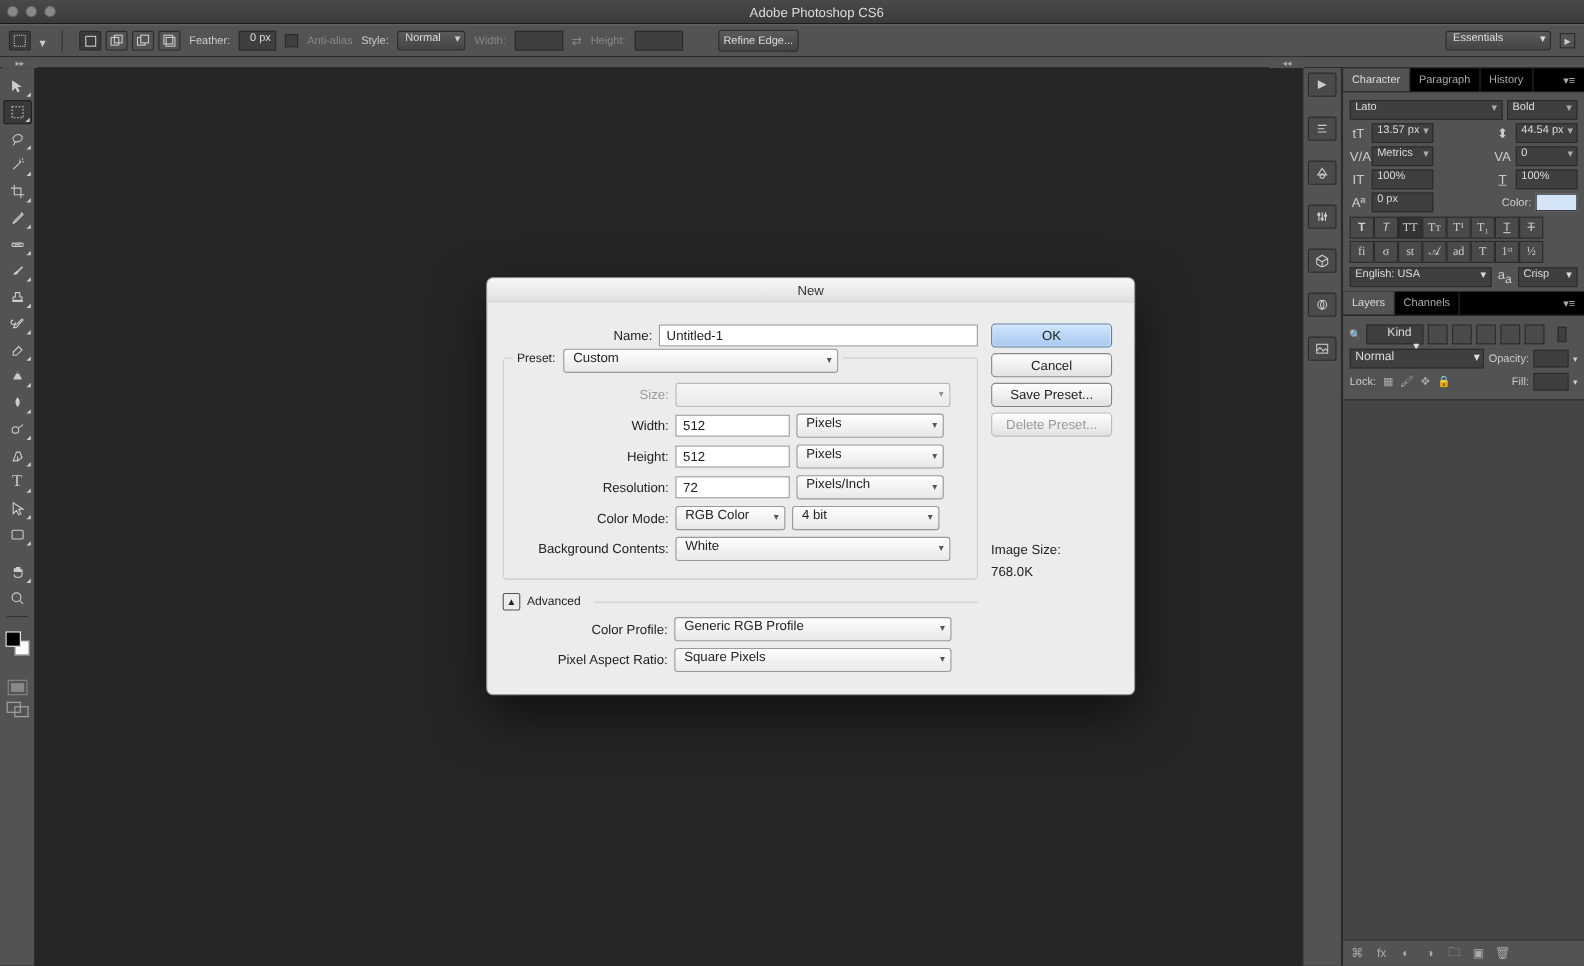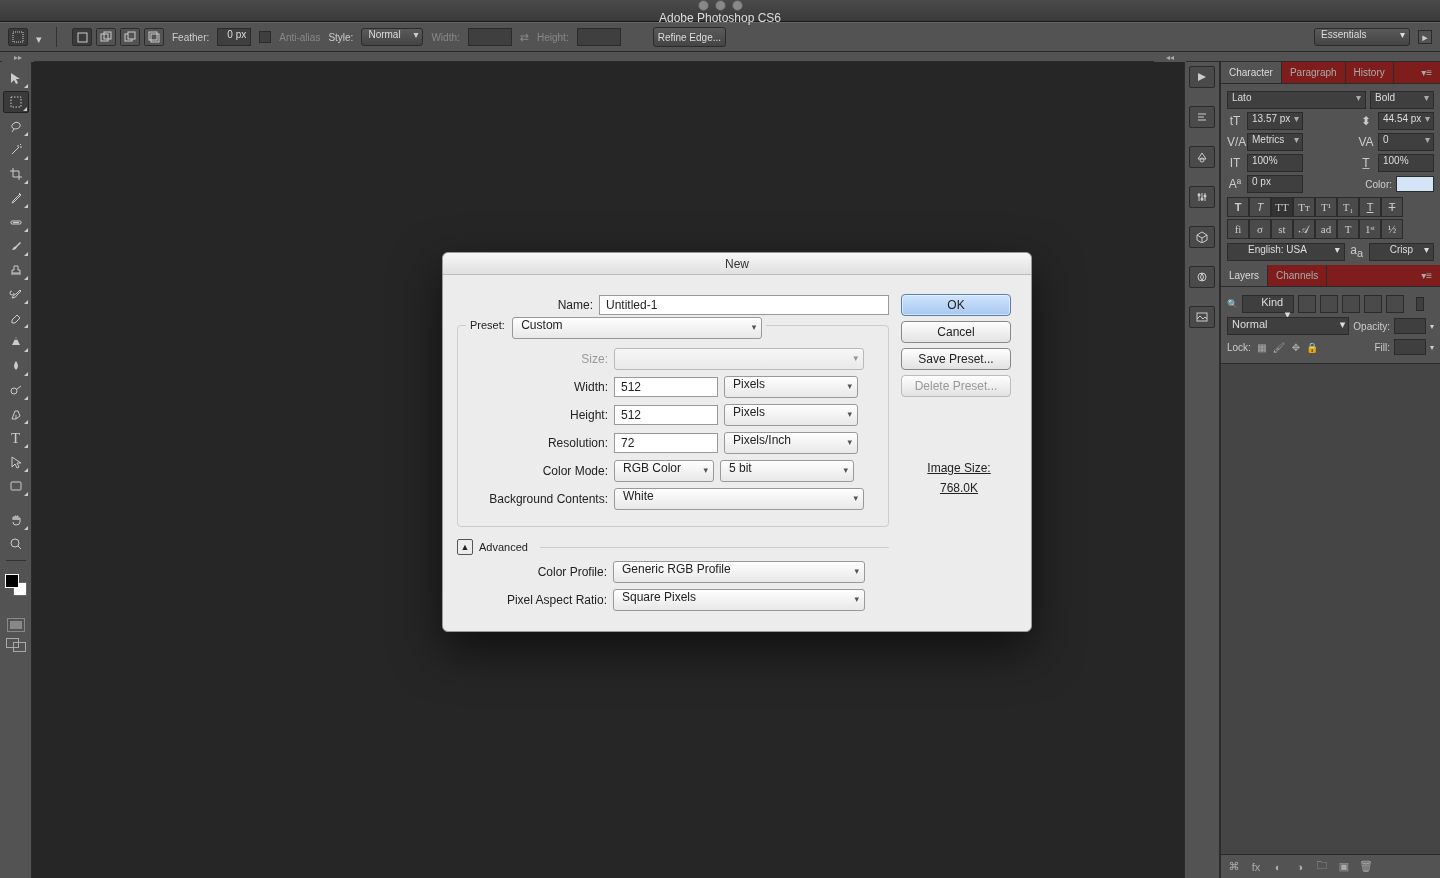--- a/index.html
+++ b/index.html
@@ -1,19 +1,19 @@
 <!DOCTYPE html>
 <html><head>
 <meta charset="utf-8">
 <style>
 * { box-sizing: border-box; margin:0; padding:0; font-family: "Lucida Grande", "Helvetica Neue", Arial, sans-serif; font-size:11px; }
 body { width:1440px; height:878px; background:#262626; overflow:hidden; color:#d0d0d0; }
 
 
-.titlebar { height:22px; background:linear-gradient(#4a4a4a,#3a3a3a); display:flex; align-items:center; padding:0 6px; border-bottom:1px solid #1a1a1a;flex-direction:column;}
+.titlebar { height:22px; background:linear-gradient(#4a4a4a,#3a3a3a); display:flex; align-items:center; padding:0 6px; border-bottom:1px solid #1a1a1a;}
 .traffic { display:flex; gap:6px; }
 .traffic .dot { width:11px; height:11px; border-radius:50%; background:#888; border:1px solid #555;}
 .titlebar .title { flex:1; text-align:center; color:#ddd; font-size:12px; }
 
 
 .optionsbar { height:30px; background:#535353; border-top:1px solid #666; border-bottom:1px solid #2b2b2b; display:flex; align-items:center; padding:0 8px; gap:8px; color:#ccc;}
 .ob-icon { width:20px; height:18px; background:#535353; border:1px solid #2b2b2b; display:flex; align-items:center; justify-content:center; border-radius:2px;}
 .ob-icon.sel { background:#3a3a3a; }
 .ob-dd { width:12px; height:8px; }
 .ob-group { display:flex; gap:4px; align-items:center; }
@@ -50,37 +50,37 @@
 .screens .a{position:absolute;width:13px;height:10px;border:1px solid #aaa;left:0;top:0;}
 .screens .b{position:absolute;width:13px;height:10px;border:1px solid #aaa;right:0;bottom:0;}
 
 .canvas { flex:1; background:#262626; position:relative;}
 
 
 .rcol { width:256px; display:flex; background:#535353;}
 .collapse-strip { width:36px; background:#535353; border-left:1px solid #2b2b2b; border-right:1px solid #2b2b2b; display:flex; flex-direction:column; align-items:center; padding-top:4px; gap:18px;}
 .strip-btn { width:26px; height:22px; border:1px solid #2b2b2b; background:#4a4a4a; border-radius:2px; display:flex; align-items:center; justify-content:center; color:#ccc;}
 .panels { flex:1; background:#535353; display:flex; flex-direction:column; border-left:1px solid #2b2b2b;}
-.panel-tabs { display:flex; height:22px; background:#7f1d1d; border-bottom:1px solid #2b2b2b;}
+.panel-tabs { display:flex; height:22px; background:#000000; border-bottom:1px solid #2b2b2b;}
 .ptab { padding:0 8px; display:flex; align-items:center; color:#aaa; font-size:10px; border-right:1px solid #2b2b2b;}
 .ptab.active { background:#535353; color:#ddd;}
 .panel-body { padding:4px 6px; background:#535353;}
 .char-row { display:flex; align-items:center; gap:4px; margin:3px 0;}
 .char-select { flex:1; height:18px; background:#3f3f3f; border:1px solid #2b2b2b; color:#ddd; font-size:10px; padding:0 4px; position:relative;}
 .char-select.small{ flex:0 0 64px;}
 .char-select::after{content:"▾"; position:absolute; right:4px; color:#aaa;}
 .char-icon { width:16px; font-size:12px; color:#ccc; text-align:center; position:relative;}
 .char-input { width:56px; height:18px; background:#3f3f3f; border:1px solid #2b2b2b; color:#ddd; font-size:10px; padding:0 4px; text-align:left; position:relative;}
 .char-input.dd::after{content:"▾"; position:absolute; right:3px; color:#aaa;}
 .color-swatch { width:38px; height:16px; background:#d4e5f7; border:1px solid #2b2b2b;}
 .type-buttons { display:flex; gap:0; margin-top:4px;}
 .tbtn { width:22px; height:20px; border:1px solid #2b2b2b; background:#4a4a4a; color:#ccc; display:flex; align-items:center; justify-content:center; font-size:11px; font-family:"Times New Roman",serif;}
 .tbtn.active{background:#333;}
 .lang-row { display:flex; gap:4px; margin-top:4px;}
-.lang-select{ flex:1; height:18px; background:#3f3f3f; border:1px solid #2b2b2b; color:#ddd; font-size:10px; padding:0 20px; position:relative;}
+.lang-select{ flex:1; height:18px; background:#3f3f3f; border:1px solid #2b2b2b; color:#ddd; font-size:10px; padding:0 4px; position:relative;}
 .lang-select::after{content:"▾"; position:absolute; right:4px;}
 
 
 .layers-body { padding:4px 6px;}
 .lrow { display:flex; align-items:center; gap:4px; margin:4px 0;}
 .lfilter { width:52px; height:18px; background:#3f3f3f; border:1px solid #2b2b2b; position:relative; color:#ddd; padding:0 18px;}
 .lfilter::after{content:"▾";position:absolute;right:3px;}
 .lfilter-icn { width:18px; height:18px; border:1px solid #2b2b2b; background:#4a4a4a;}
 .blend-select { flex:1; height:18px; background:#3f3f3f; border:1px solid #2b2b2b; color:#ddd; padding:0 4px; position:relative;}
 .blend-select::after{content:"▾";position:absolute;right:3px;}
@@ -104,21 +104,21 @@
 .form-select::after{content:"▾"; position:absolute; right:5px; color:#555; font-size:9px; top:4px;}
 .form-select.disabled{opacity:0.6;}
 .fieldset { border:1px solid #ccc; border-radius:4px; margin:10px 0 0 14px; padding:8px 12px 10px 0; position:relative;}
 .fieldset .legend{ position:absolute; top:-9px; left:8px; background:#ececec; padding:0 4px; color:#222; font-size:12px;}
 .adv-toggle { display:flex; align-items:center; gap:6px; margin:12px 0 6px 14px; color:#222; font-size:12px;}
 .adv-toggle .box{width:16px;height:16px;border:1px solid #555;border-radius:2px;display:flex;align-items:center;justify-content:center;font-size:9px;}
 .hr { height:1px; background:#ccc; flex:1; margin-left:6px;}
 .dlg-btn { width:110px; height:22px; margin:5px 0; background:linear-gradient(#fefefe,#e2e2e2); border:1px solid #888; border-radius:4px; color:#222; font-size:12px; display:flex; align-items:center; justify-content:center;}
 .dlg-btn.primary { background:linear-gradient(#d0e4ff,#a8c8f0); border:1px solid #5a7ea8; box-shadow: inset 0 0 0 1px rgba(255,255,255,0.5);}
 .dlg-btn.disabled { color:#999; border-color:#bbb;}
-.img-size { text-align:center; color:#222; margin-top:64px;text-decoration:underline;}
+.img-size { color:#222; margin-top:96px;}
 .img-size .lbl{font-size:12px;}
 .img-size .val{font-size:12px; margin-top:6px;}
 
 svg{display:block;}
 </style>
 </head>
 <body>
 
 <div class="titlebar">
   <div class="traffic">
@@ -356,21 +356,21 @@
               <div class="form-select" style="width:134px;">Pixels</div>
             </div>
             <div class="form-row">
               <div class="form-label">Resolution:</div>
               <input class="form-input" style="width: 104px;" value="72">
               <div class="form-select" style="width:134px;">Pixels/Inch</div>
             </div>
             <div class="form-row">
               <div class="form-label">Color Mode:</div>
               <div class="form-select" style="width:100px;">RGB Color</div>
-              <div class="form-select" style="width:134px;">5 bit</div>
+              <div class="form-select" style="width:134px;">4 bit</div>
             </div>
             <div class="form-row">
               <div class="form-label">Background Contents:</div>
               <div class="form-select" style="width:250px;">White</div>
             </div>
           </div>
           <div class="adv-toggle">
             <div class="box">▲</div>
             <span>Advanced</span>
             <div class="hr"></div>

